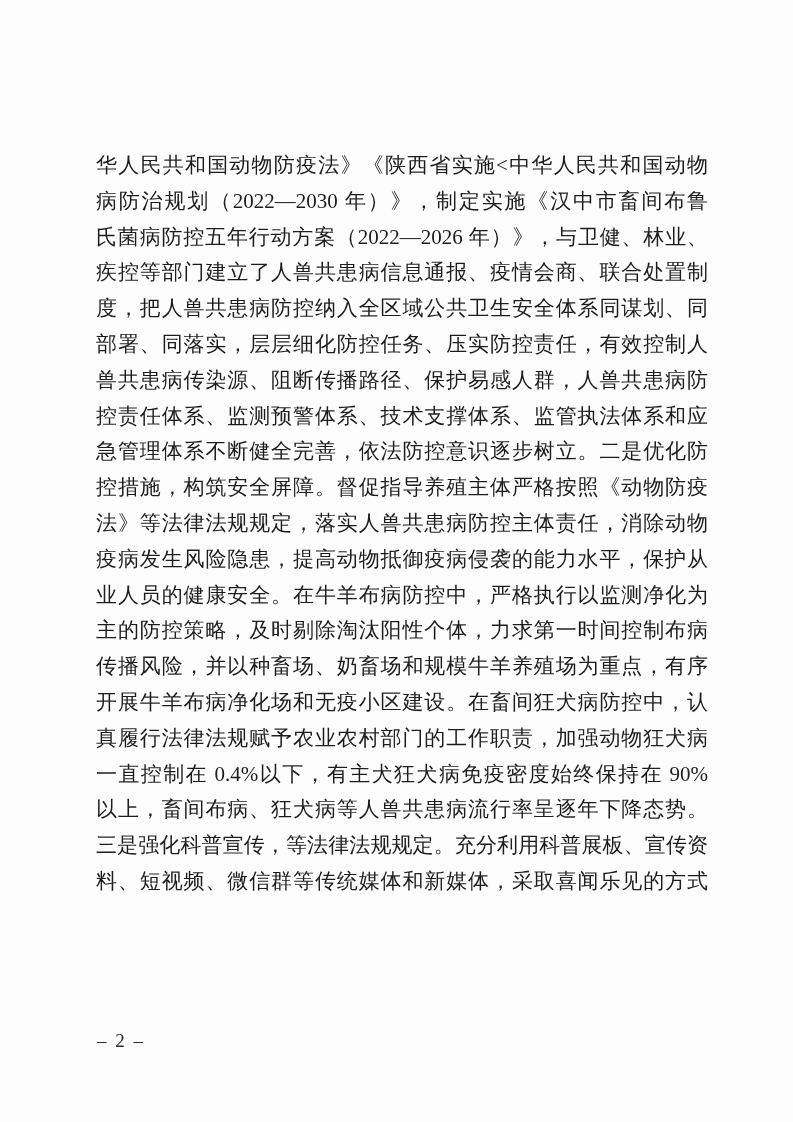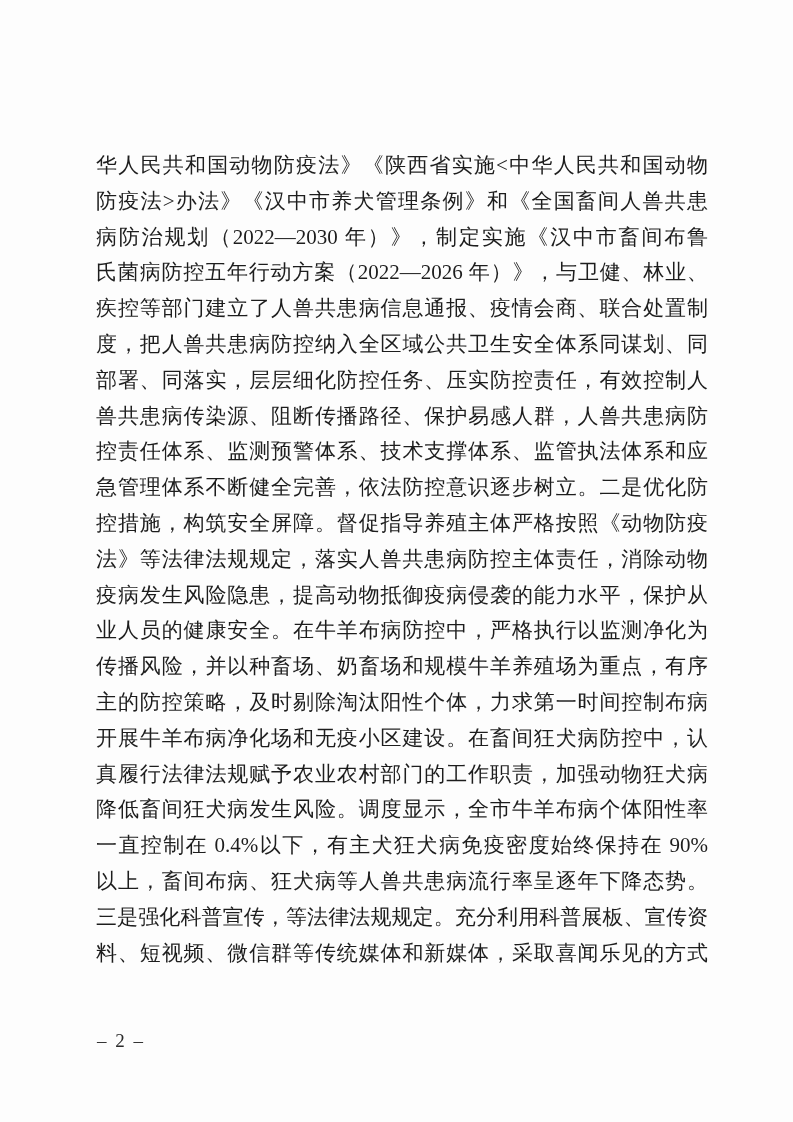--- a/index.html
+++ b/index.html
@@ -50,37 +50,35 @@
     color: #2a2a2a;
     font-family: "Liberation Serif", "DejaVu Serif", serif;
   }
 </style>
 </head>
 <body>
 
 <div class="page">
   <div class="doc-body">
       <p class="line"><span class="seg">华人民共和国动物防疫法》《陕西省实施&lt;中华人民共和国动物</span></p>
-      <p class="line"><span class="seg">防疫法&gt;办法》《汉中市养犬管理条例》和《全国畜间人兽共患</span></p>
       <p class="line"><span class="seg">病防治规划（2022—2030 年）》，制定实施《汉中市畜间布鲁</span></p>
       <p class="line"><span class="seg">氏菌病防控五年行动方案（2022—2026 年）》，与卫健、林业、</span></p>
       <p class="line"><span class="seg">疾控等部门建立了人兽共患病信息通报、疫情会商、联合处置制</span></p>
       <p class="line"><span class="seg">度，把人兽共患病防控纳入全区域公共卫生安全体系同谋划、同</span></p>
       <p class="line"><span class="seg">部署、同落实，层层细化防控任务、压实防控责任，有效控制人</span></p>
       <p class="line"><span class="seg">兽共患病传染源、阻断传播路径、保护易感人群，人兽共患病防</span></p>
       <p class="line"><span class="seg">控责任体系、监测预警体系、技术支撑体系、监管执法体系和应</span></p>
       <p class="line"><span class="seg">急管理体系不断健全完善，依法防控意识逐步树立。</span><span class="seg bold">二是</span><span class="seg">优化防</span></p>
       <p class="line"><span class="seg">控措施，构筑安全屏障。督促指导养殖主体严格按照《动物防疫</span></p>
       <p class="line"><span class="seg">法》等法律法规规定，落实人兽共患病防控主体责任，消除动物</span></p>
       <p class="line"><span class="seg">疫病发生风险隐患，提高动物抵御疫病侵袭的能力水平，保护从</span></p>
       <p class="line"><span class="seg">业人员的健康安全。在牛羊布病防控中，严格执行以监测净化为</span></p>
+      <p class="line"><span class="seg">主的防控策略，及时剔除淘汰阳性个体，力求第一时间控制布病</span></p>
       <p class="line"><span class="seg">传播风险，并以种畜场、奶畜场和规模牛羊养殖场为重点，有序</span></p>
-      <p class="line"><span class="seg">主的防控策略，及时剔除淘汰阳性个体，力求第一时间控制布病</span></p>
       <p class="line"><span class="seg">开展牛羊布病净化场和无疫小区建设。在畜间狂犬病防控中，认</span></p>
       <p class="line"><span class="seg">真履行法律法规赋予农业农村部门的工作职责，加强动物狂犬病</span></p>
-      <p class="line"><span class="seg">降低畜间狂犬病发生风险。调度显示，全市牛羊布病个体阳性率</span></p>
       <p class="line"><span class="seg">一直控制在 0.4%以下，有主犬狂犬病免疫密度始终保持在 90%</span></p>
       <p class="line"><span class="seg">以上，畜间布病、狂犬病等人兽共患病流行率呈逐年下降态势。</span></p>
       <p class="line"><span class="seg bold">三是</span><span class="seg">强化科普宣传，等法律法规规定。充分利用科普展板、宣传资</span></p>
       <p class="line"><span class="seg">料、短视频、微信群等传统媒体和新媒体，采取喜闻乐见的方式</span></p>
     </div>
   <div class="page-number">– 2 –</div>
 </div>
 
 </body></html>

